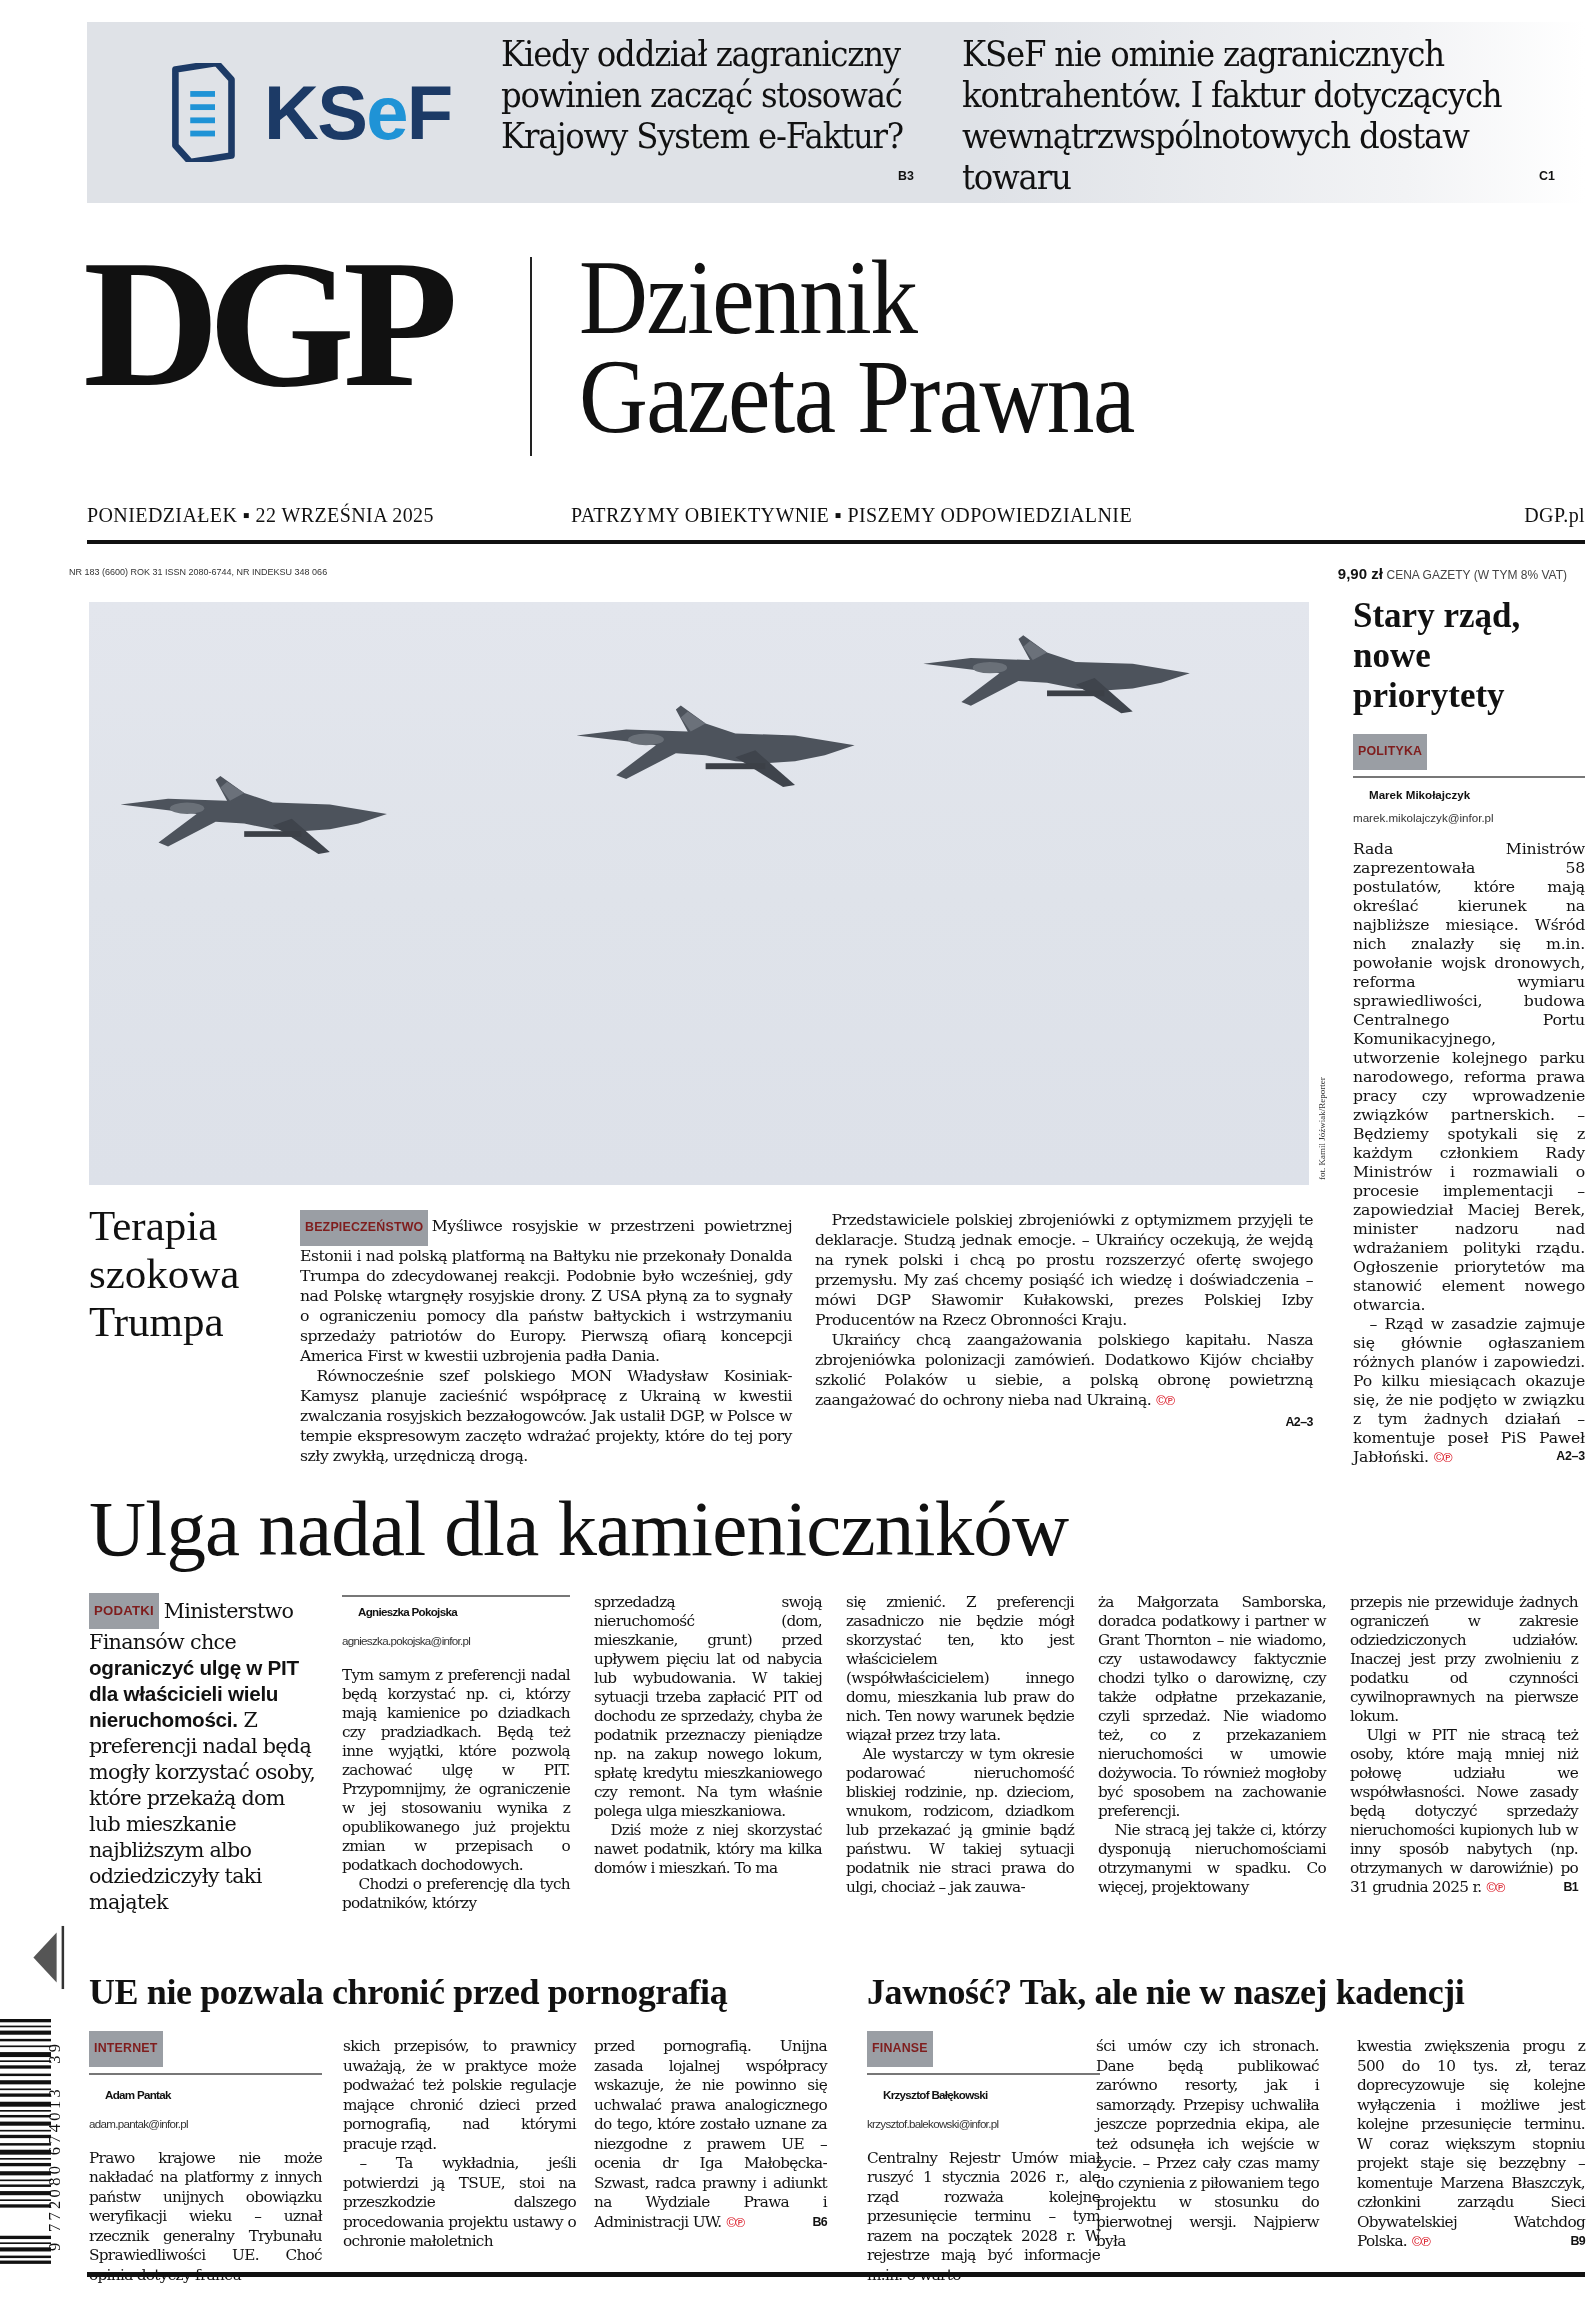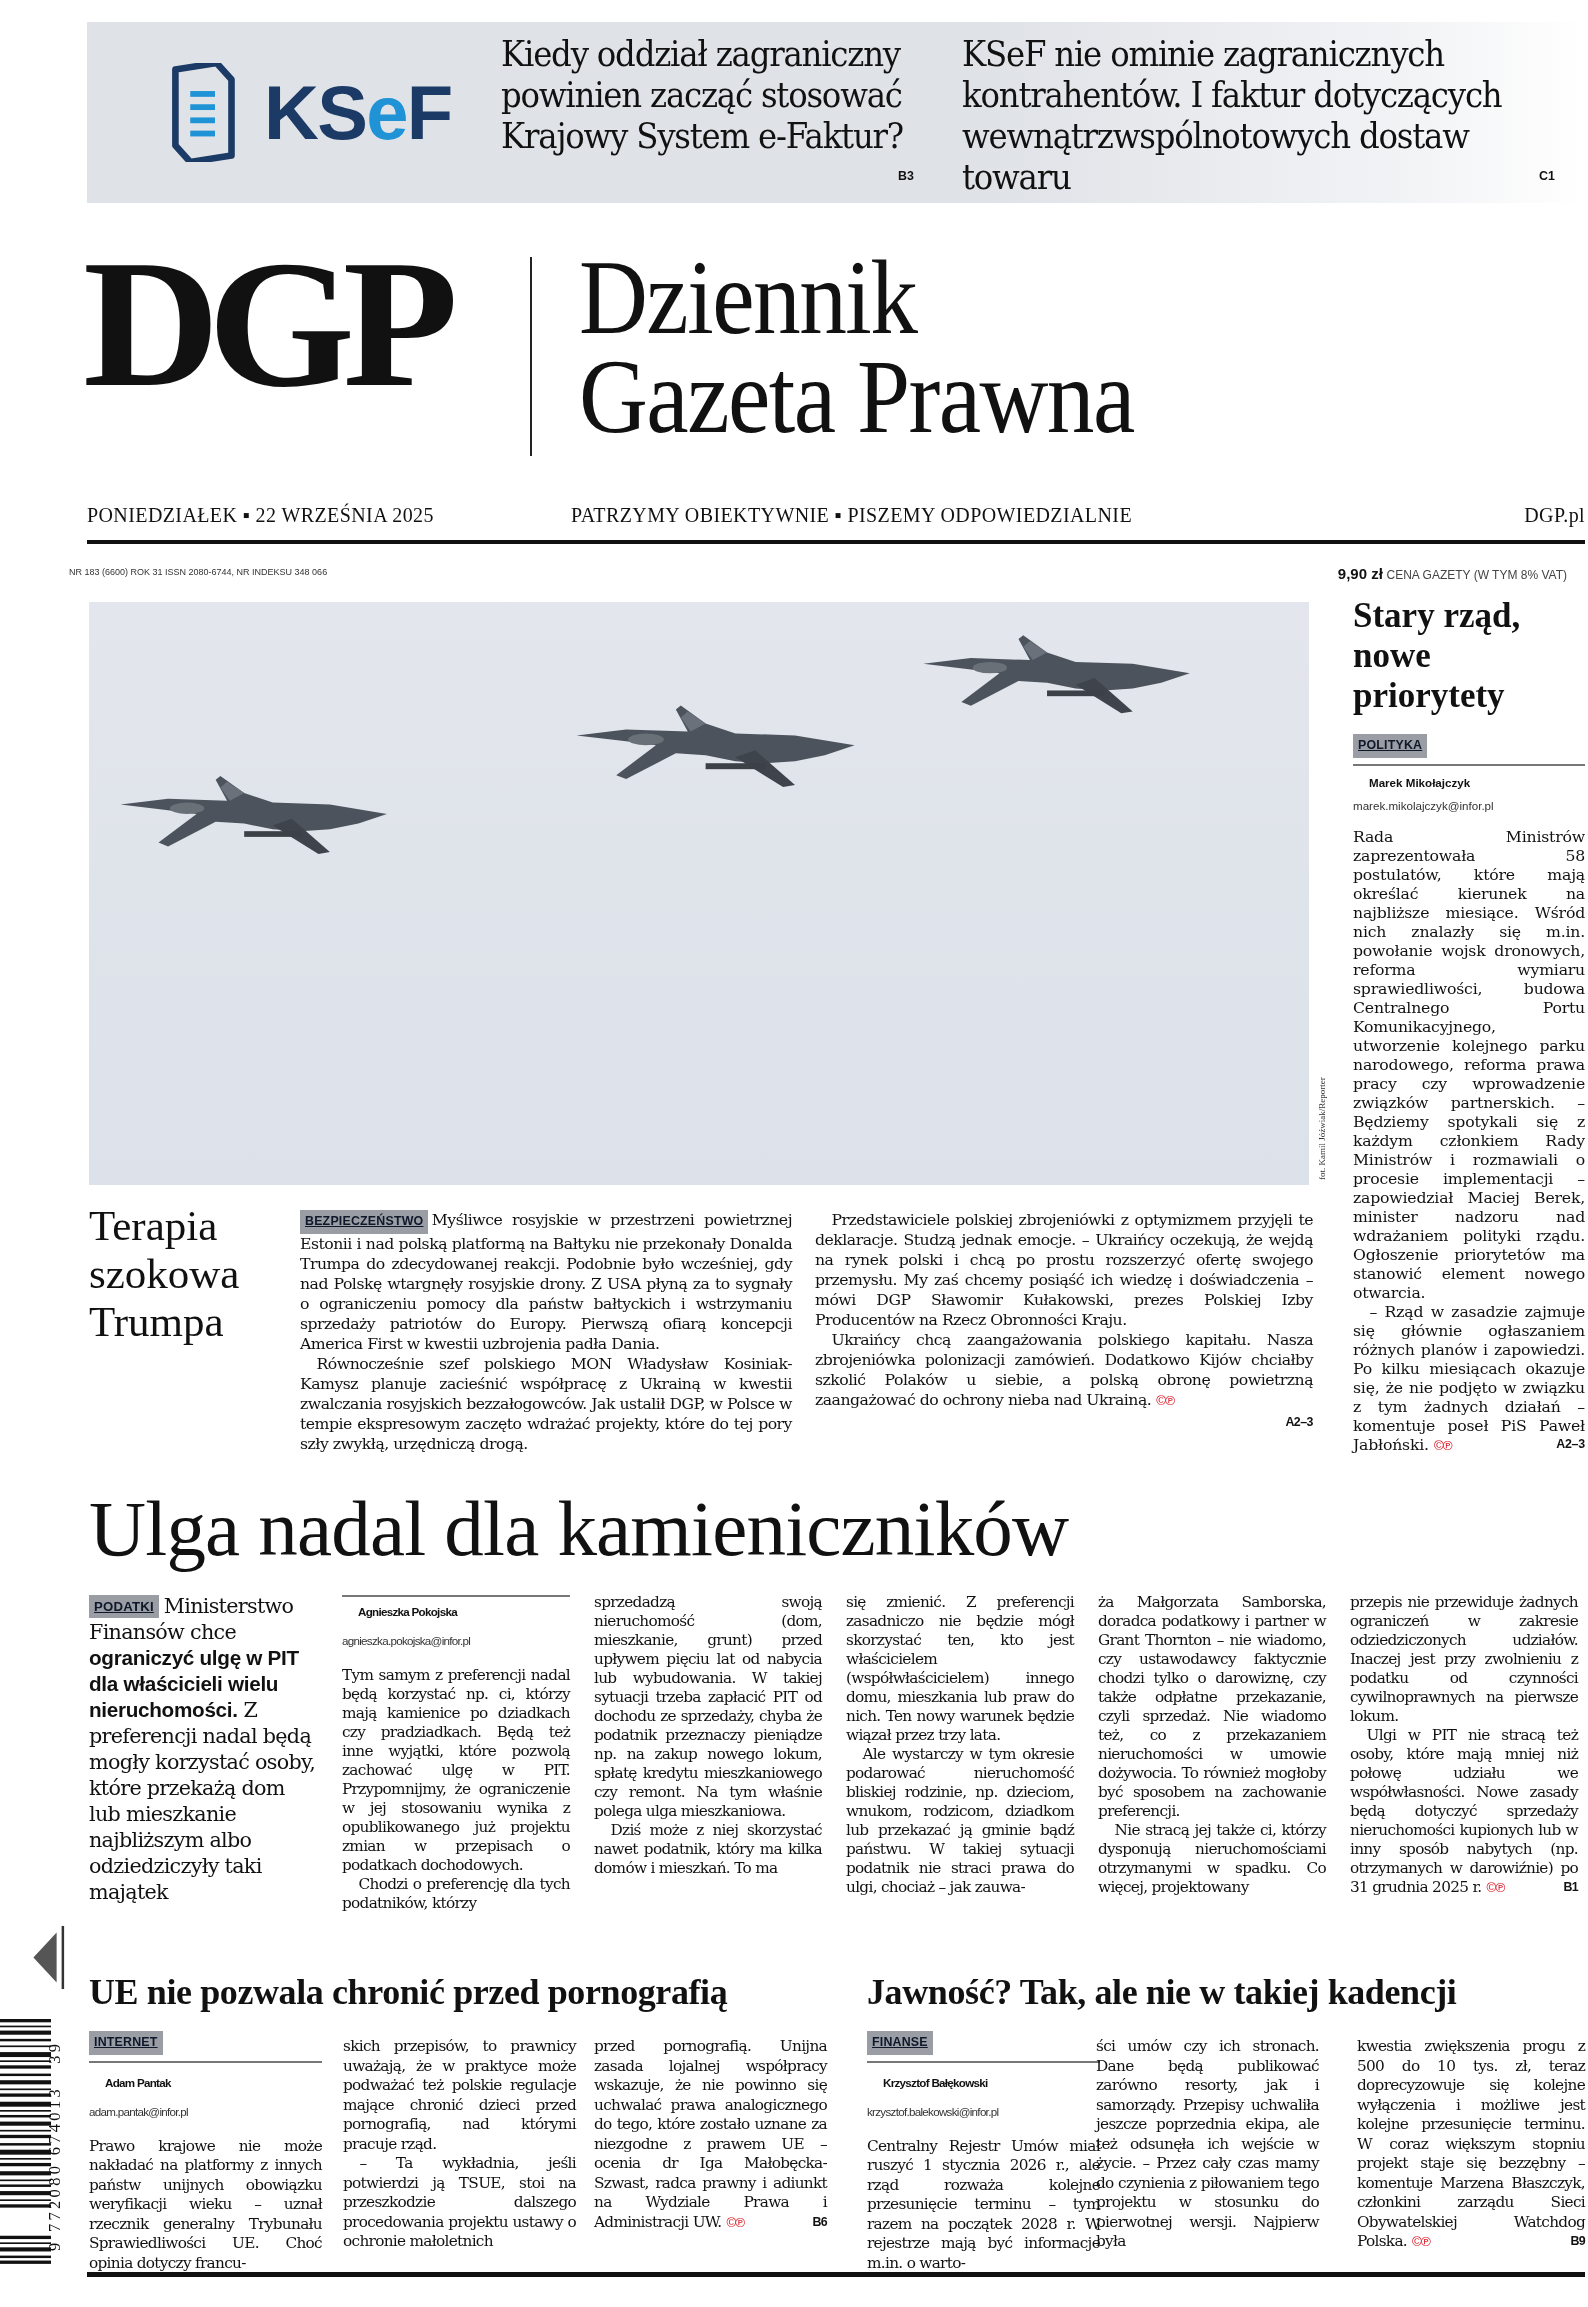--- a/index.html
+++ b/index.html
@@ -47,22 +47,22 @@
   .photo { position: absolute; left: 89px; top: 602px; width: 1220px; height: 583px;
     background: linear-gradient(180deg, #e3e6ed 0%, #dfe3ea 50%, #dde1e9 100%); overflow: hidden; }
   .photo svg { position: absolute; left: 0; top: 0; }
   .photo-credit { position: absolute; left: 1309px; top: 1051px; width: 15px; height: 132px; }
   .photo-credit span { position: absolute; left: -53px; top: 58px; width: 132px; transform: rotate(-90deg);
     font-family: "Liberation Serif", serif; font-size: 9px; color: #333; white-space: nowrap; }
 
   
   .side { position: absolute; left: 1353px; top: 596px; width: 232px; }
   .side-title { font-family: "Liberation Serif", serif; font-weight: bold; font-size: 35px; line-height: 40px; }
-  .label { display: inline-block; background: #9a9ea4; color: #0f172a; font-family: "Liberation Sans", sans-serif;
-    font-weight: bold; font-size: 12.4px; padding: 4px 5px; letter-spacing: 0.2px; line-height: 15.7px; text-decoration: underline; }
+  .label { display: inline-block; background: #9a9ea4; color: #7f1d1d; font-family: "Liberation Sans", sans-serif;
+    font-weight: bold; font-size: 12.4px; padding: 10px 5px; letter-spacing: 0.2px; line-height: 15.7px; }
   .side .label { margin-top: 18px; }
   .rule-thin { height: 1.7px; background: #777; margin-top: 6.6px; }
   .byline { font-family: "Liberation Sans", sans-serif; font-weight: bold; font-size: 11.6px; margin-top: 10px; padding-left: 16px; }
   .email { font-family: "Liberation Sans", sans-serif; font-size: 11.6px; color: #333; margin-top: 10px; }
   .side-body { font-family: "DejaVu Serif", serif; font-size: 15.7px; line-height: 19px; margin-top: 15px;
     text-align: justify; hyphens: manual; letter-spacing: -0.2px; }
   .indent { text-indent: 16.5px; }
   .cp { color: #d9121f; font-family: "Liberation Sans", sans-serif; font-size: 13.2px; margin-left: 5px; letter-spacing: -0.8px; }
   .ref { float: right; font-family: "Liberation Sans", sans-serif; font-weight: bold; font-size: 12.4px; }
 
@@ -250,21 +250,21 @@
     </div>
 </div>
 <div class="b-col l2">
     <p>skich przepisów, to prawnicy uważają, że w praktyce może podważać też polskie regulacje mające chronić dzieci przed pornografią, nad którymi pracuje rząd.</p>
     <p class="indent">– Ta wykładnia, jeśli potwierdzi ją TSUE, stoi na przeszkodzie dalszego procedowania projektu ustawy o ochronie małoletnich</p>
   </div>
 <div class="b-col l3">
     <p>przed pornografią. Unijna zasada lojalnej współpracy wskazuje, że nie powinno się uchwalać prawa analogicznego do tego, które zostało uznane za niezgodne z prawem UE – ocenia dr Iga Małobęcka-Szwast, radca prawny i adiunkt na Wydziale Prawa i Administracji UW.<span class="cp">©℗</span><span class="ref">B6</span></p>
   </div>
 
-<div class="bottom-head right">Jawność? Tak, ale nie w takiej kadencji</div>
+<div class="bottom-head right">Jawność? Tak, ale nie w naszej kadencji</div>
 <div class="b-col r1">
   <span class="label">FINANSE</span>
   <div class="rule-thin"></div>
   <div class="byline">Krzysztof Bałękowski</div>
   <div class="email">krzysztof.balekowski@infor.pl</div>
   <div class="body-start">
       <p>Centralny Rejestr Umów miał ruszyć 1 stycznia 2026 r., ale rząd rozważa kolejne przesunięcie terminu – tym razem na początek 2028 r. W rejestrze mają być informacje m.in. o warto-</p>
     </div>
 </div>
 <div class="b-col r2">

